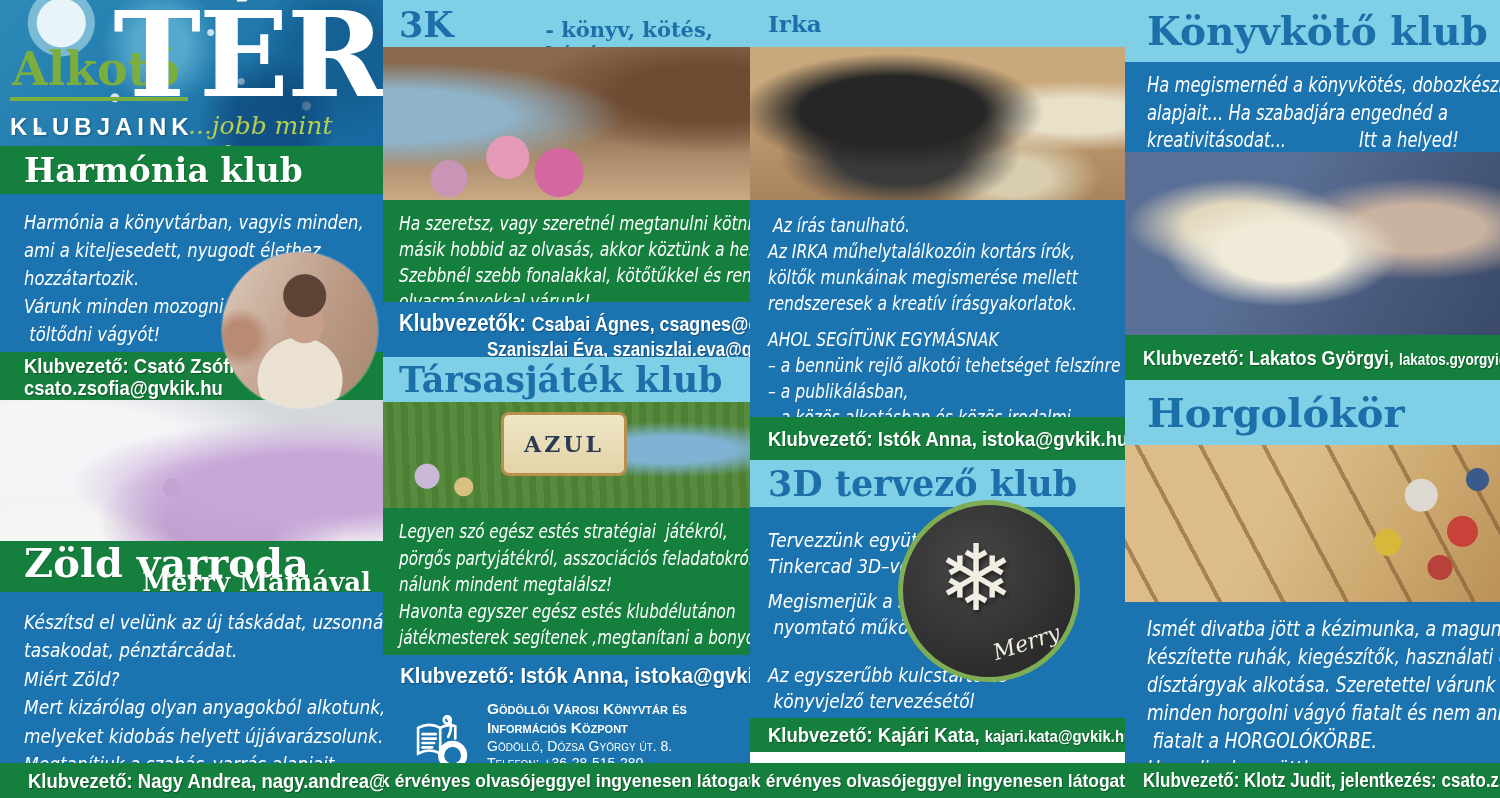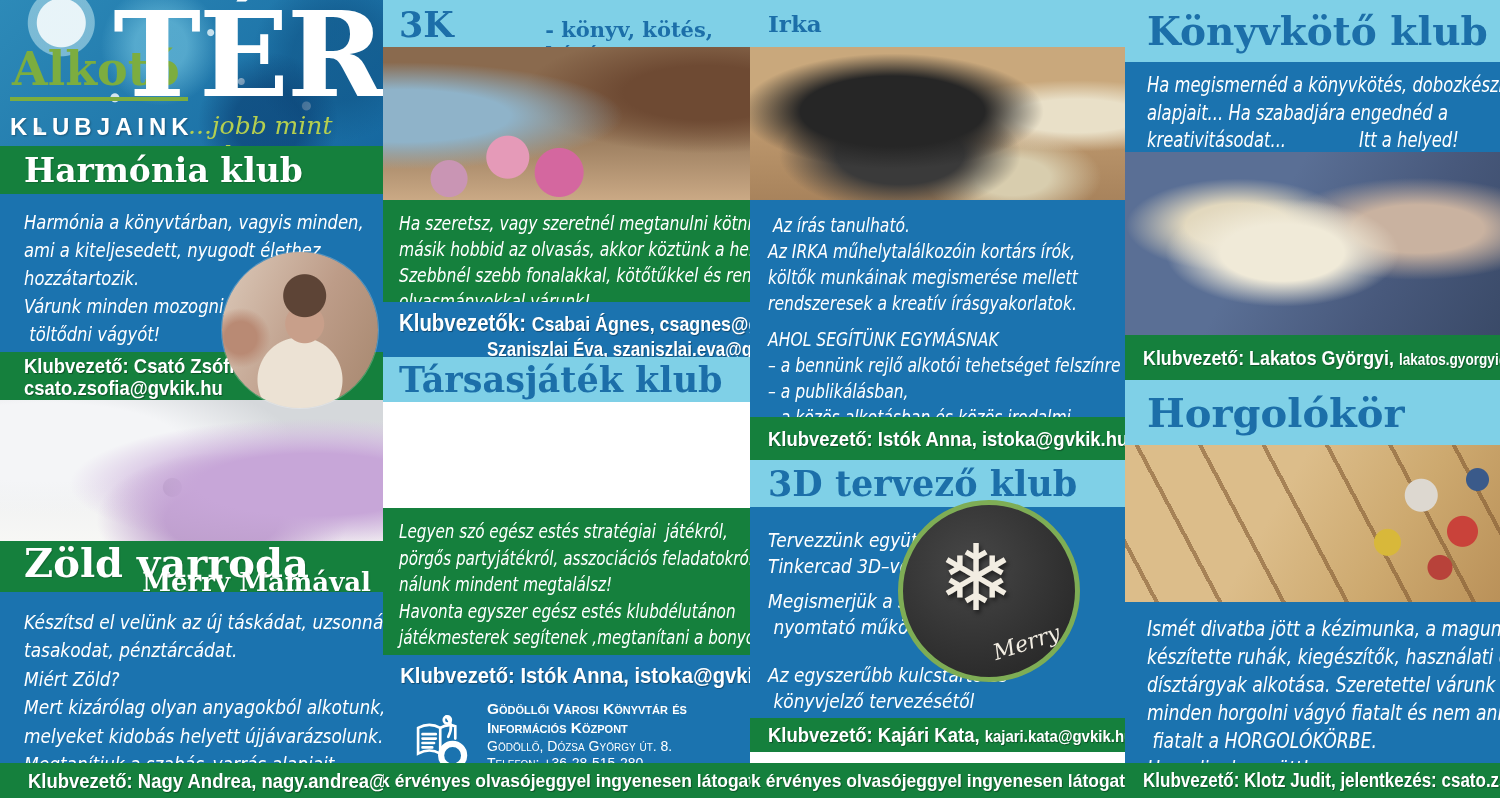--- a/index.html
+++ b/index.html
@@ -232,20 +232,25 @@
       <div class="l1">
         <span class="leader cond" style="transform:scaleX(.85);"><span class="lbl">Klubvezetők: </span><span>Csabai Ágnes, csagnes@gvkik.hu</span></span>
       </div>
       <div class="l2">
         <span class="leader cond" style="transform:scaleX(.85);">Szaniszlai Éva, szaniszlai.eva@gvkik.hu</span>
       </div>
     </div>
 
     <div class="sec c2-band2 bg-lblue title-serif title-blue">Társasjáték klub</div>
 
+    <div class="sec c2-azul">
+      <div class="azul-box">
+        <span>AZUL</span>
+      </div>
+    </div>
 
     <div class="sec c2-tarsas-body bg-green">
       <span class="body-text cond" style="transform:scaleX(.76);">Legyen szó egész estés stratégiai  játékról,
 pörgős partyjátékról, asszociációs feladatokról,
 nálunk mindent megtalálsz!
 Havonta egyszer egész estés klubdélutánon
 játékmesterek segítenek ,megtanítani a bonyolult
 játékszabályokat.</span>
     </div>
 

